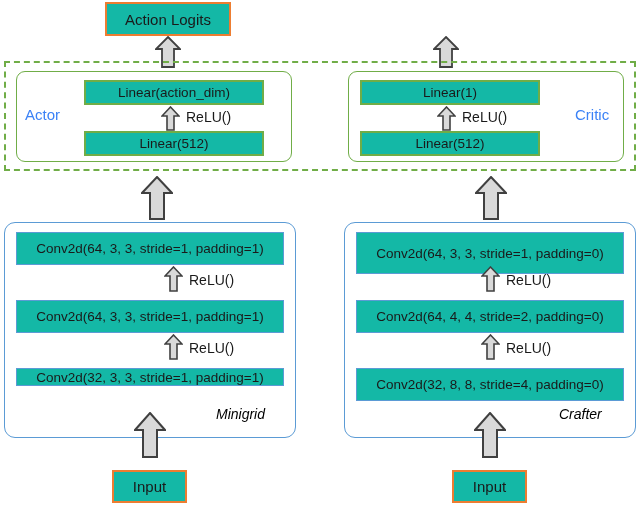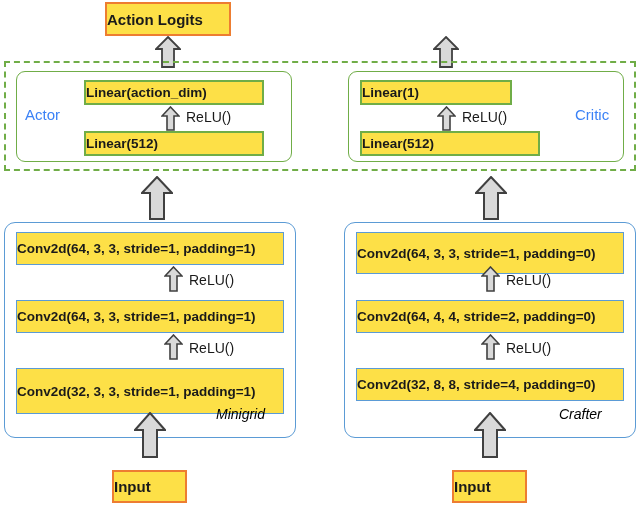--- a/index.html
+++ b/index.html
@@ -15,27 +15,26 @@
     width: 640px;
     height: 507px;
     background: #ffffff;
     overflow: hidden;
   }
 
   
   .box {
     position: absolute;
     box-sizing: border-box;
-    background: #fde047;
+    background: #14b8a6;
     display: flex;
     align-items: center;
-    justify-content: flex-start;
+    justify-content: center;
     color: #1a1a1a;
     white-space: nowrap;
-    font-weight: bold;
   }
 
   .io-box {
     border: 2px solid #ED7D31;
     font-size: 15px;
   }
 
   .green-box {
     border: 2px solid #70AD47;
     font-size: 13.5px;
@@ -137,21 +136,21 @@
   <div class="relu-label" style="left:186px; top:109px;">ReLU()</div>
 
   <div class="box green-box" style="left:84px; top:131px; width:180px; height:25px;">
     <span>Linear(512)</span>
   </div>
 
   <div class="head-group" style="left:348px; top:71px; width:276px; height:91px;"></div>
 
   <div class="side-label" style="left:575px; top:106px;">Critic</div>
 
-  <div class="box green-box" style="left:360px; top:80px; width:152px; height:25px;">
+  <div class="box green-box" style="left:360px; top:80px; width:180px; height:25px;">
     <span>Linear(1)</span>
   </div>
 
   <div class="arrow" style="left:437px; top:106px;">
     <svg width="19" height="25" viewBox="0 0 19 25">
       <polygon points="9.5,1 18,10 13,10 13,24 6,24 6,10 1,10" fill="#D9D9D9" stroke="#404040" stroke-width="1.6" stroke-linejoin="miter"></polygon>
     </svg>
   </div>
 
   <div class="relu-label" style="left:462px; top:109px;">ReLU()</div>
@@ -189,21 +188,21 @@
     <span>Conv2d(64, 3, 3, stride=1, padding=1)</span>
   </div>
 
   <div class="arrow" style="left:164px; top:334px;">
     <svg width="19" height="26" viewBox="0 0 19 26">
       <polygon points="9.5,1 18,10 13,10 13,25 6,25 6,10 1,10" fill="#D9D9D9" stroke="#404040" stroke-width="1.6" stroke-linejoin="miter"></polygon>
     </svg>
   </div>
   <div class="relu-label" style="left:189px; top:340px;">ReLU()</div>
 
-  <div class="box blue-box" style="left:16px; top:368px; width:268px; height:46px;">
+  <div class="box blue-box" style="left:16px; top:368px; width:268px; height:18px;">
     <span>Conv2d(32, 3, 3, stride=1, padding=1)</span>
   </div>
 
   <div class="corner-label" style="left:216px; top:406px;">Minigrid</div>
 
   <div class="conv-group" style="left:344px; top:222px; width:292px; height:216px;"></div>
 
   <div class="box blue-box" style="left:356px; top:232px; width:268px; height:42px;">
     <span>Conv2d(64, 3, 3, stride=1, padding=0)</span>
   </div>

